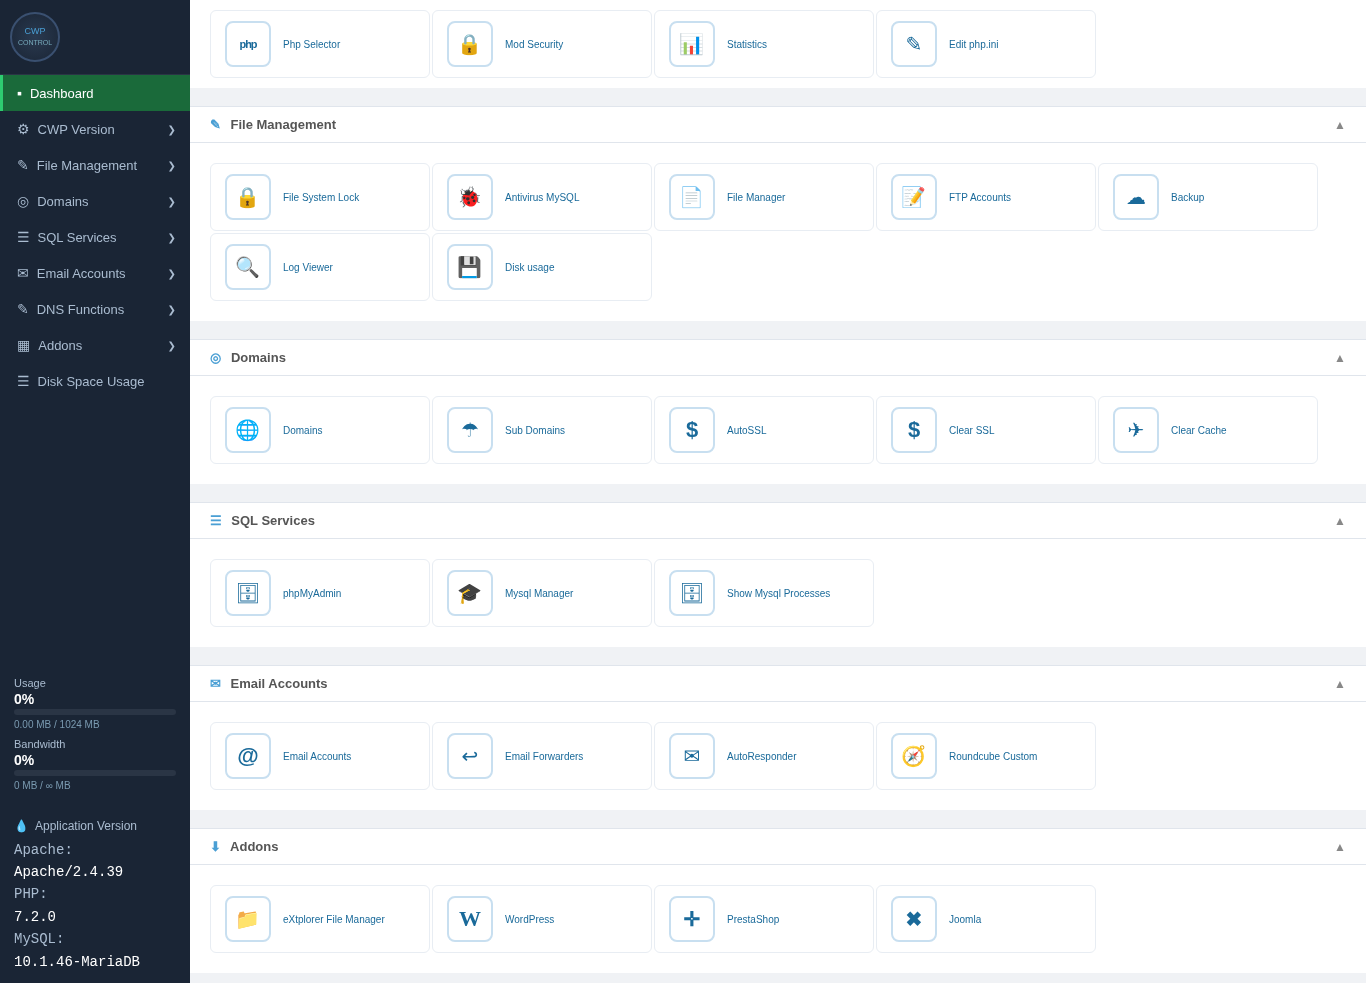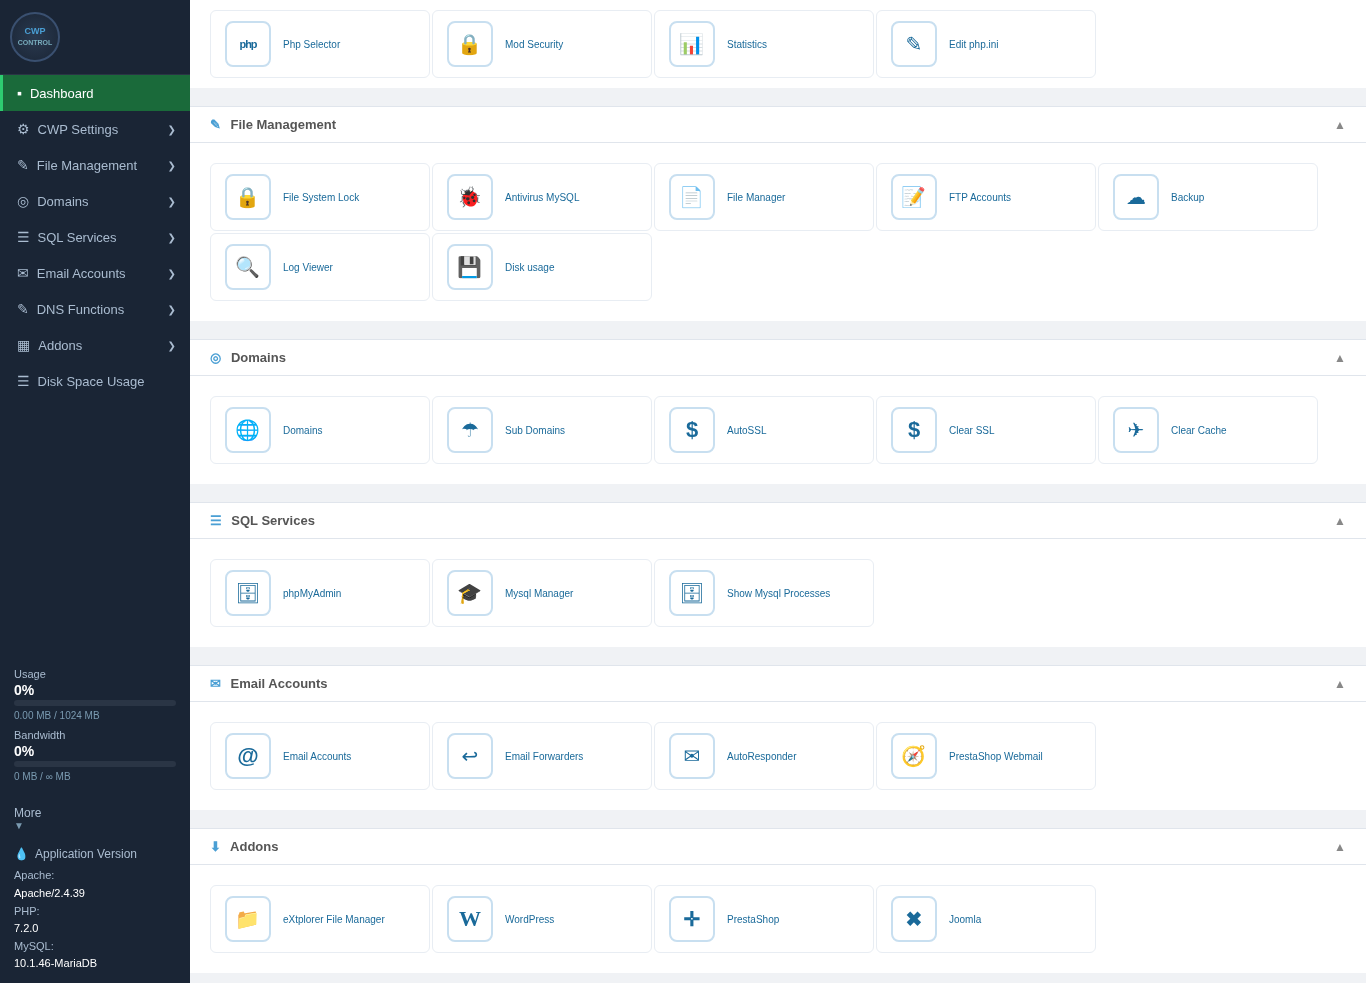--- a/index.html
+++ b/index.html
@@ -62,21 +62,21 @@
     .usage-label { font-size: 11px; color: #aabcd0; margin-bottom: 2px; }
     .usage-value { font-size: 14px; font-weight: bold; color: #fff; margin-bottom: 2px; }
     .progress-bar-wrap { background: #2a3545; border-radius: 3px; height: 6px; margin-bottom: 4px; }
     .progress-bar-fill { height: 6px; border-radius: 3px; background: #4a9fd4; }
     .usage-detail { font-size: 10px; color: #7a9ab0; margin-bottom: 8px; }
     .more-section { padding: 6px 14px; font-size: 12px; color: #aabcd0; cursor: pointer; }
     .more-dropdown { color: #7a9ab0; font-size: 10px; }
     .app-version-section { padding: 10px 14px; }
     .app-version-title { display: flex; align-items: center; font-size: 12px; color: #aabcd0; margin-bottom: 6px; }
     .app-version-title .drop-icon { margin-right: 6px; color: #4a9fd4; }
-    .version-detail { font-size: 11px; color: #aabcd0; line-height: 1.6; }
+    .version-detail { font-size: 14px; color: #aabcd0; line-height: 1.6; font-family: Liberation Mono, monospace; }
     .version-detail span { color: #fff; }
 
     
     .main-content {
       flex: 1;
       overflow-y: auto;
       background: #f0f2f5;
       padding: 0;
     }
     .section-header {
@@ -136,35 +136,35 @@
     ::-webkit-scrollbar { width: 6px; }
     ::-webkit-scrollbar-track { background: #1a2535; }
     ::-webkit-scrollbar-thumb { background: #3a5070; border-radius: 3px; }
   </style>
 </head>
 <body>
 
 <div class="sidebar">
   <div class="sidebar-logo">
     <div class="logo-circle">
-      <span style="font-size:9px;font-weight:bold;color:#4a9fd4;">CWP<br><span style="font-size:7px;color:#7ab;">CONTROL</span></span>
+      <span style="font-size:9px;font-weight:normal;color:#4a9fd4;">CWP<br><span style="font-size:7px;color:#7ab;">CONTROL</span></span>
     </div>
     <div class="logo-text"></div>
   </div>
 
   <div class="sidebar-nav">
 
     <div class="sidebar-item active">
       <span class="item-icon">▪</span>
       <span>Dashboard</span>
     </div>
 
     <div class="sidebar-item">
       <span class="item-icon">⚙</span>
-      <span>CWP Settings</span>
+      <span>CWP Version</span>
       <span class="chevron">❯</span>
     </div>
 
     <div class="sidebar-item">
       <span class="item-icon">✎</span>
       <span>File Management</span>
       <span class="chevron">❯</span>
     </div>
 
     <div class="sidebar-item">
@@ -212,24 +212,20 @@
     <div class="usage-detail">0.00 MB / 1024 MB</div>
 
     <div class="usage-label">Bandwidth</div>
     <div class="usage-value">0%</div>
     <div class="progress-bar-wrap">
       <div class="progress-bar-fill" style="width:0%"></div>
     </div>
     <div class="usage-detail">0 MB / ∞ MB</div>
   </div>
 
-  <div class="more-section">
-    <span>More</span>
-    <div class="more-dropdown">▼</div>
-  </div>
 
   <div class="app-version-section">
     <div class="app-version-title">
       <span class="drop-icon">💧</span>
       <span>Application Version</span>
     </div>
     <div class="version-detail">
       <div>Apache:</div>
       <div><span>Apache/2.4.39</span></div>
       <div>PHP:</div>
@@ -366,21 +362,21 @@
     <div class="tile">
       <div class="tile-icon">↩</div>
       <span class="tile-label">Email Forwarders</span>
     </div>
     <div class="tile">
       <div class="tile-icon">✉</div>
       <span class="tile-label">AutoResponder</span>
     </div>
     <div class="tile">
       <div class="tile-icon">🧭</div>
-      <span class="tile-label">PrestaShop Webmail</span>
+      <span class="tile-label">Roundcube Custom</span>
     </div>
   </div>
 
   <div class="section-header">
     <div>
       <span class="section-icon">⬇</span>
       <span>Addons</span>
     </div>
     <span class="section-collapse">▲</span>
   </div>

